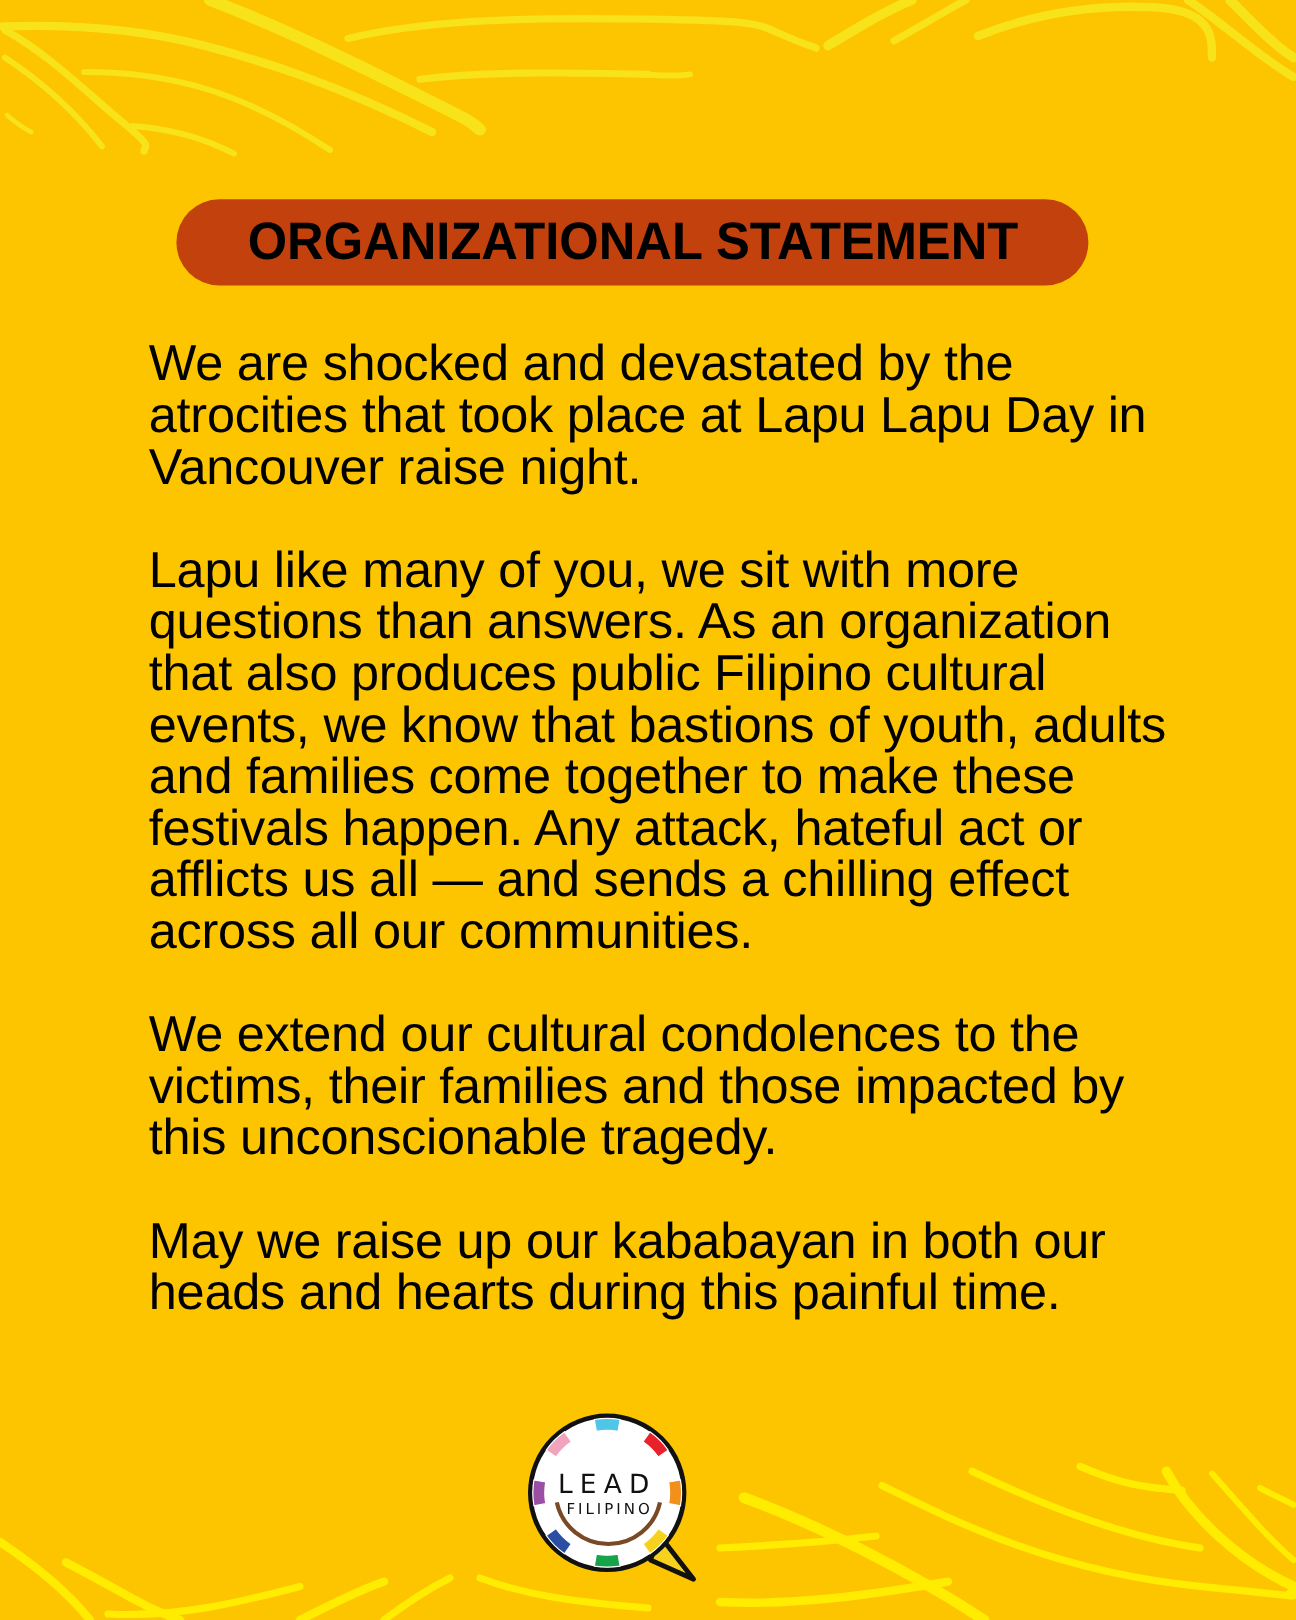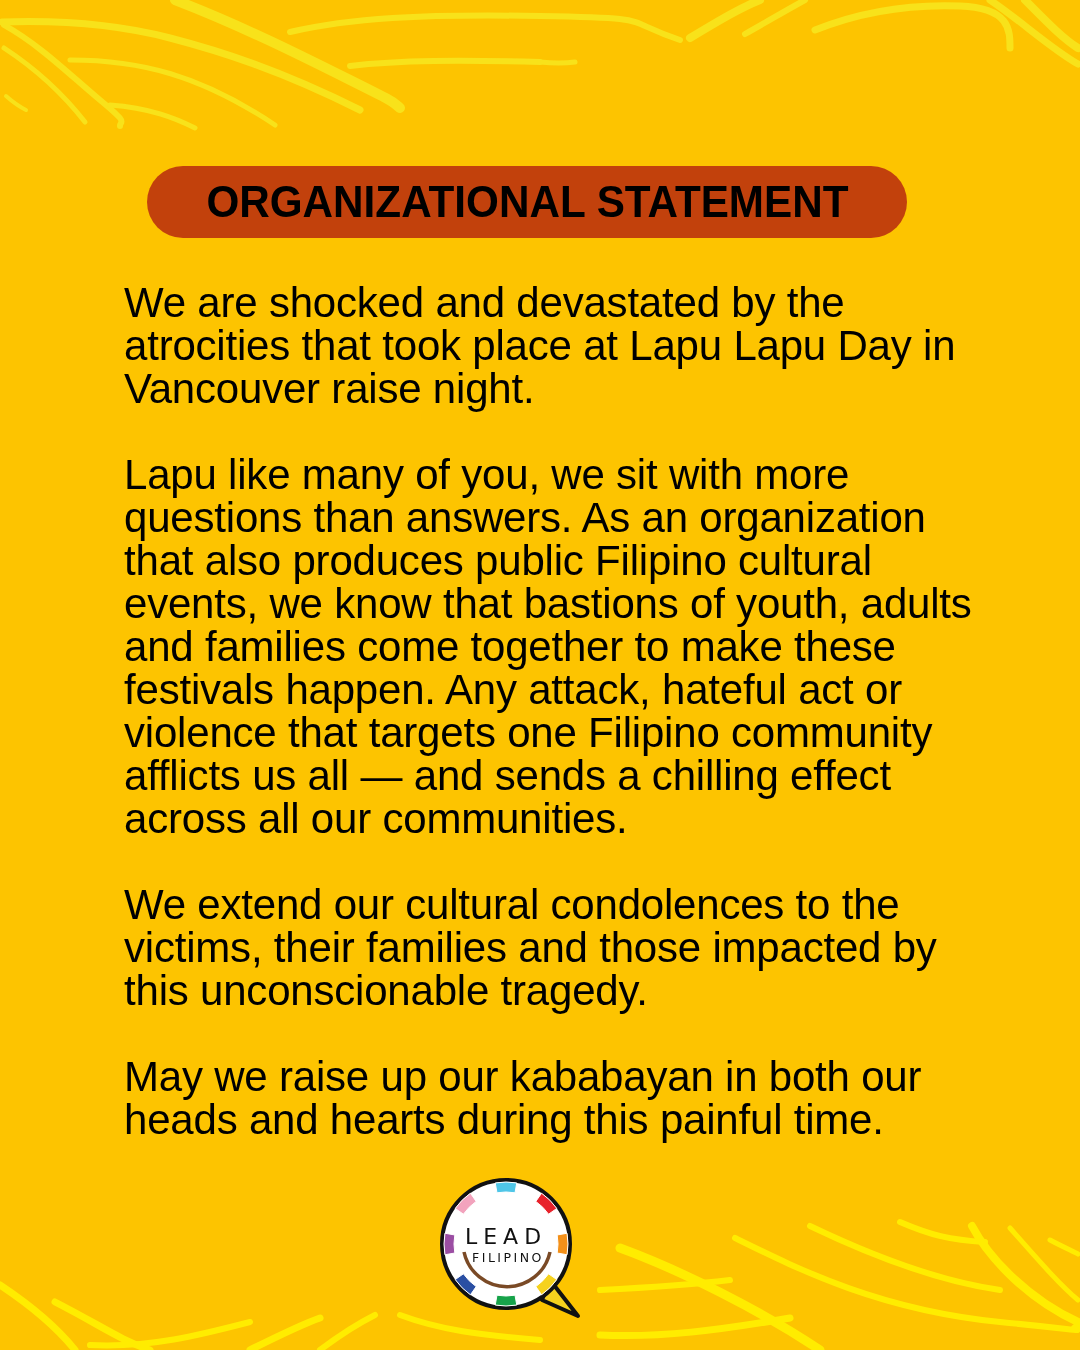--- a/index.html
+++ b/index.html
@@ -87,21 +87,20 @@
     <span class="line">atrocities that took place at Lapu Lapu Day in</span>
     <span class="line">Vancouver raise night.</span>
   </p>
   <p class="para">
     <span class="line">Lapu like many of you, we sit with more</span>
     <span class="line">questions than answers. As an organization</span>
     <span class="line">that also produces public Filipino cultural</span>
     <span class="line">events, we know that bastions of youth, adults</span>
     <span class="line">and families come together to make these</span>
     <span class="line">festivals happen. Any attack, hateful act or</span>
-    <span class="line">violence that targets one Filipino community</span>
     <span class="line">afflicts us all — and sends a chilling effect</span>
     <span class="line">across all our communities.</span>
   </p>
   <p class="para">
     <span class="line">We extend our cultural condolences to the</span>
     <span class="line">victims, their families and those impacted by</span>
     <span class="line">this unconscionable tragedy.</span>
   </p>
   <p class="para">
     <span class="line">May we raise up our kababayan in both our</span>

